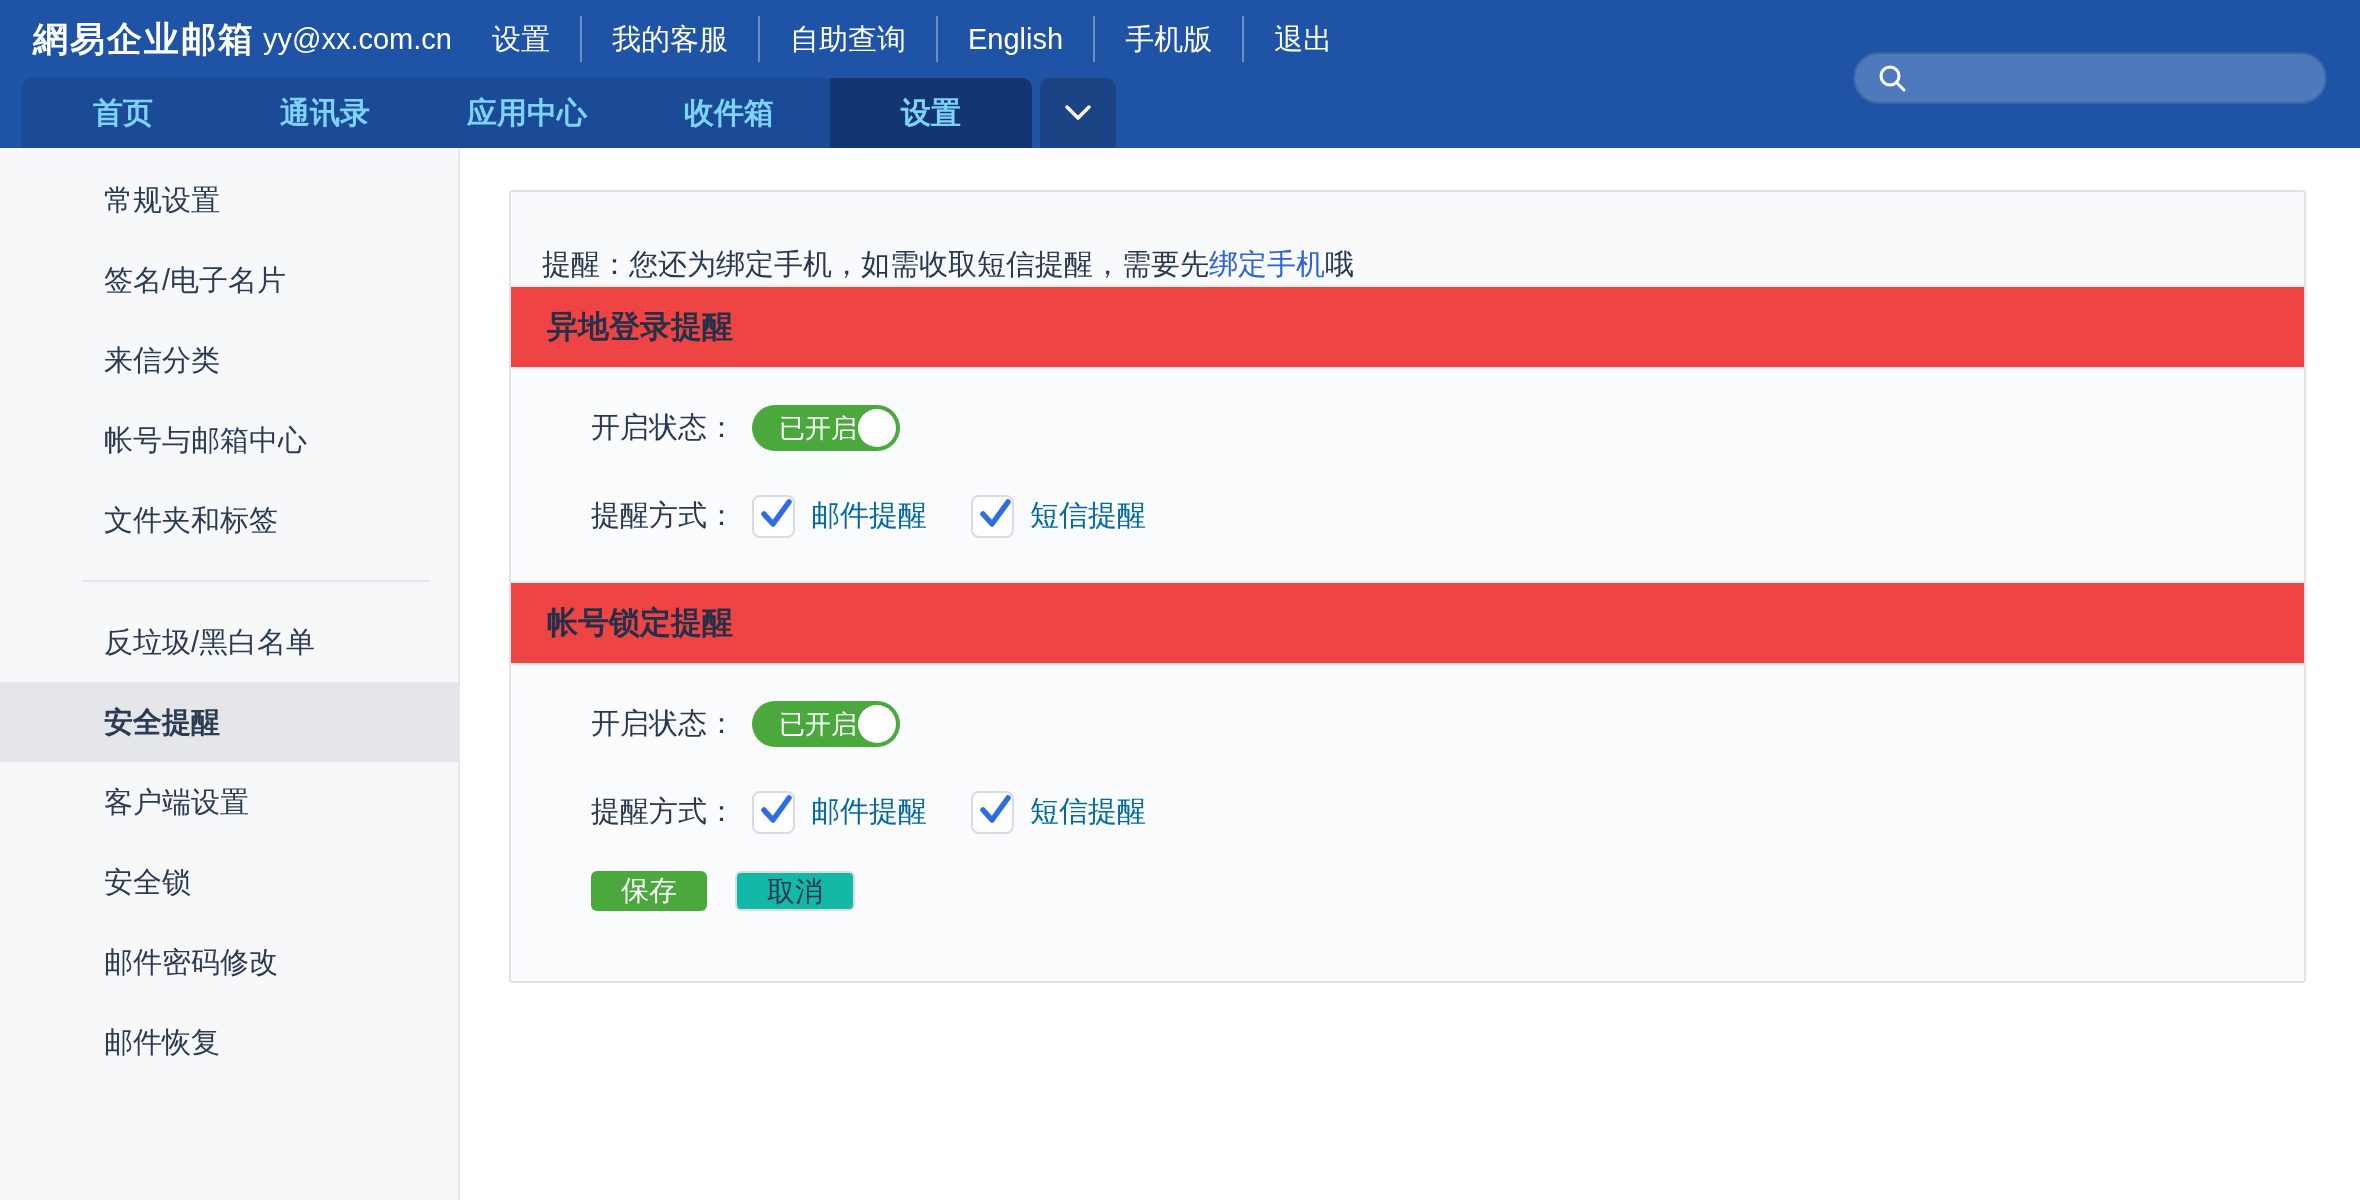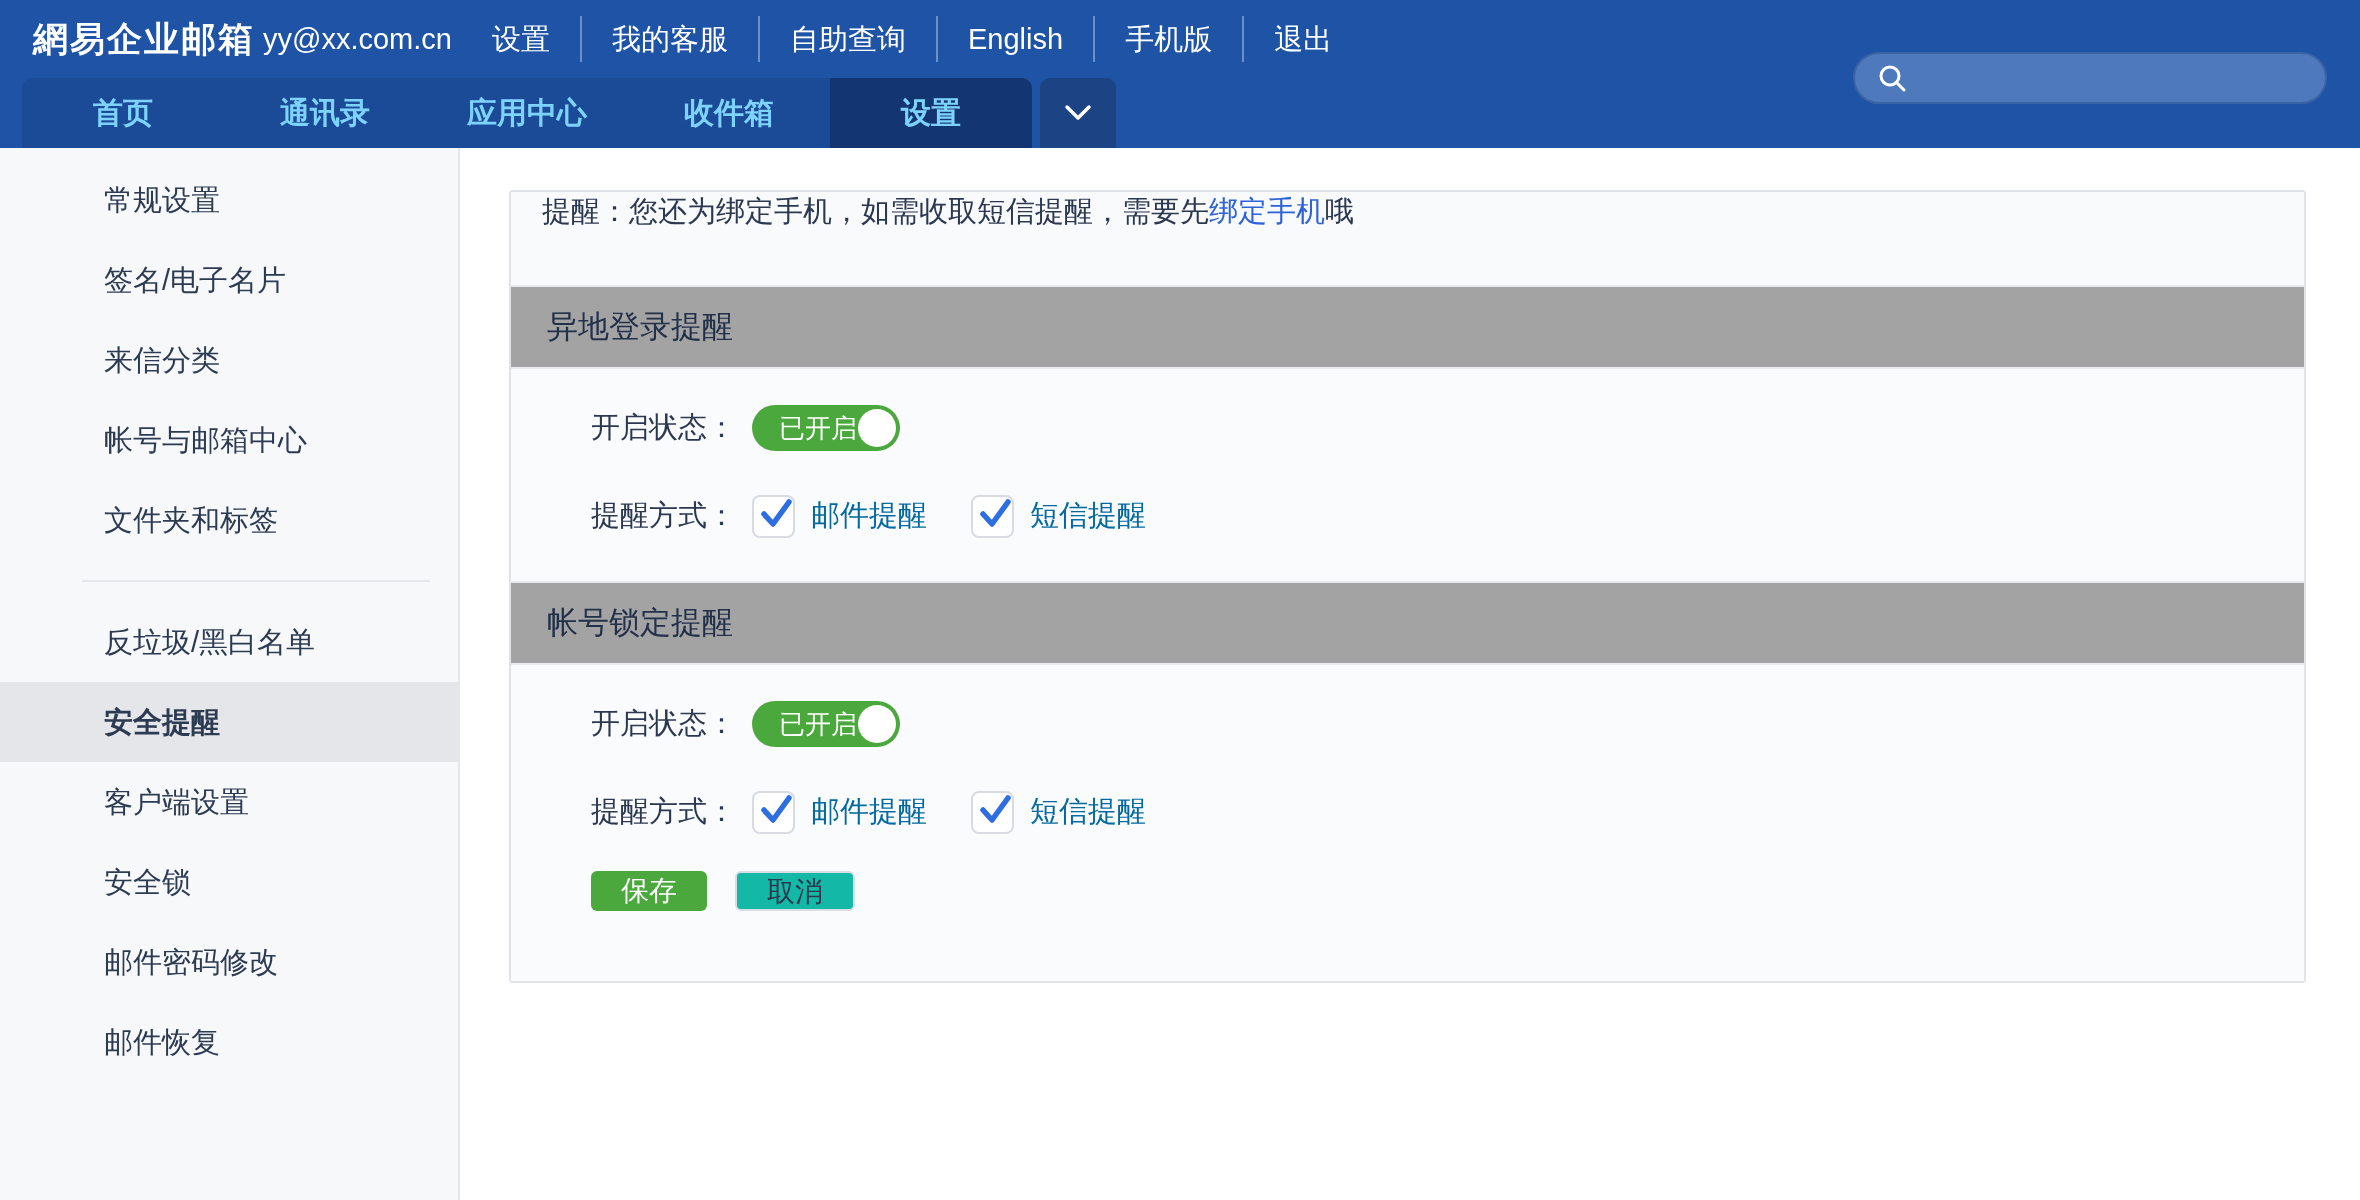--- a/index.html
+++ b/index.html
@@ -70,29 +70,29 @@
   }
   .side-item.selected { background:#e4e6ea; font-weight:bold; }
   .side-divider { border-top:2px solid #e4e7ec; margin:20px 28px 20px 82px; }
 
   .content-wrap { flex:1; position:relative; }
   .panel {
     position:absolute; left:49px; top:42px; width:1797px;
     border:2px solid #dfe3e9; border-radius:4px; background:#fafbfd;
   }
   .notice {
-    height:95px; display:flex; align-items:flex-start; padding:0 31px;
+    height:95px; display:flex; align-items:flex-end; padding:0 31px;
     background:#f8fafb; border-bottom:2px solid #e7eaef;
     font-size:29px; color:#2b3850; white-space:pre;
   }
   .notice a { color:#2d62d9; text-decoration:none; cursor:pointer; }
   .sec-head {
     height:82px; display:flex; align-items:center; padding:0 36px;
-    background:#a3a3a3; border-bottom:2px solid #e7eaef;
-    font-size:31px; font-weight:normal; color:#223049;
+    background:#ef4444; border-bottom:2px solid #e7eaef;
+    font-size:31px; font-weight:bold; color:#223049;
   }
   .sec-head + .sec-body { border-top:none; }
   .sec-body { background:#fafbfd; padding:36px 0 0 80px; }
   .sec-body.first { border-bottom:2px solid #e7eaef; }
   .row { display:flex; align-items:center; height:46px; margin-bottom:42px; }
   .row-label { font-size:29px; color:#2b3850; margin-right:16px; white-space:nowrap; }
 
   .toggle {
     position:relative; width:148px; height:46px; border-radius:23px;
     background:#4ba83c; cursor:pointer;

